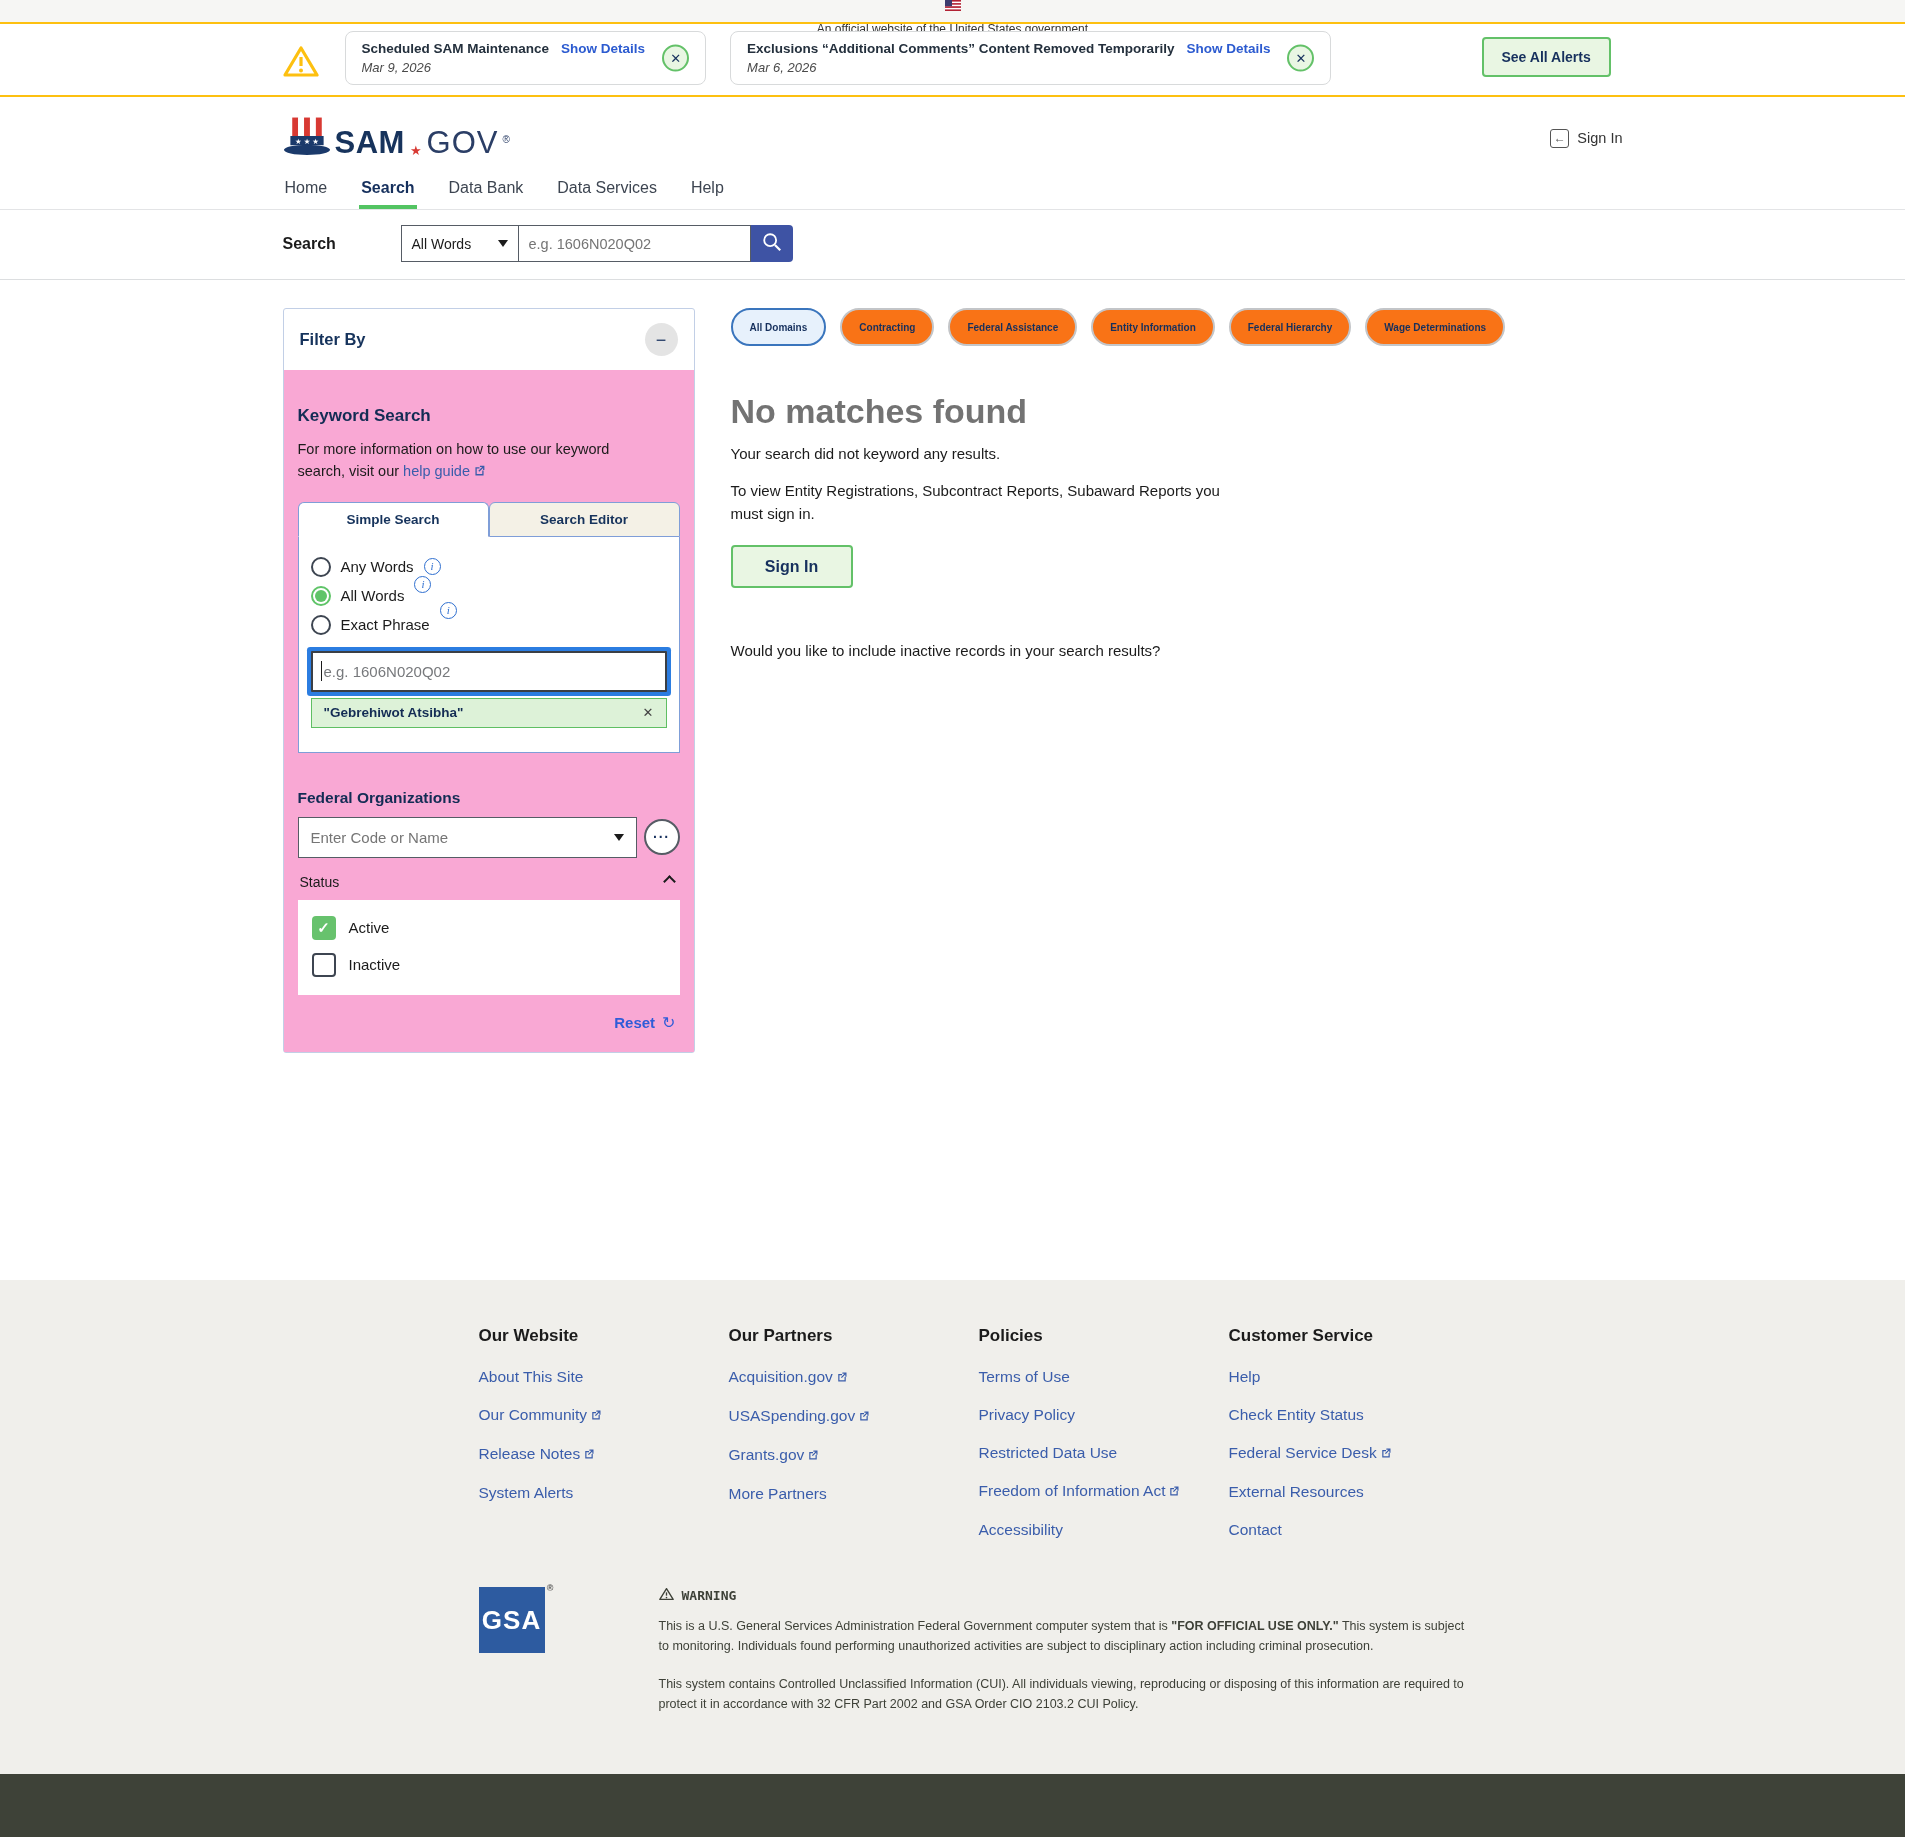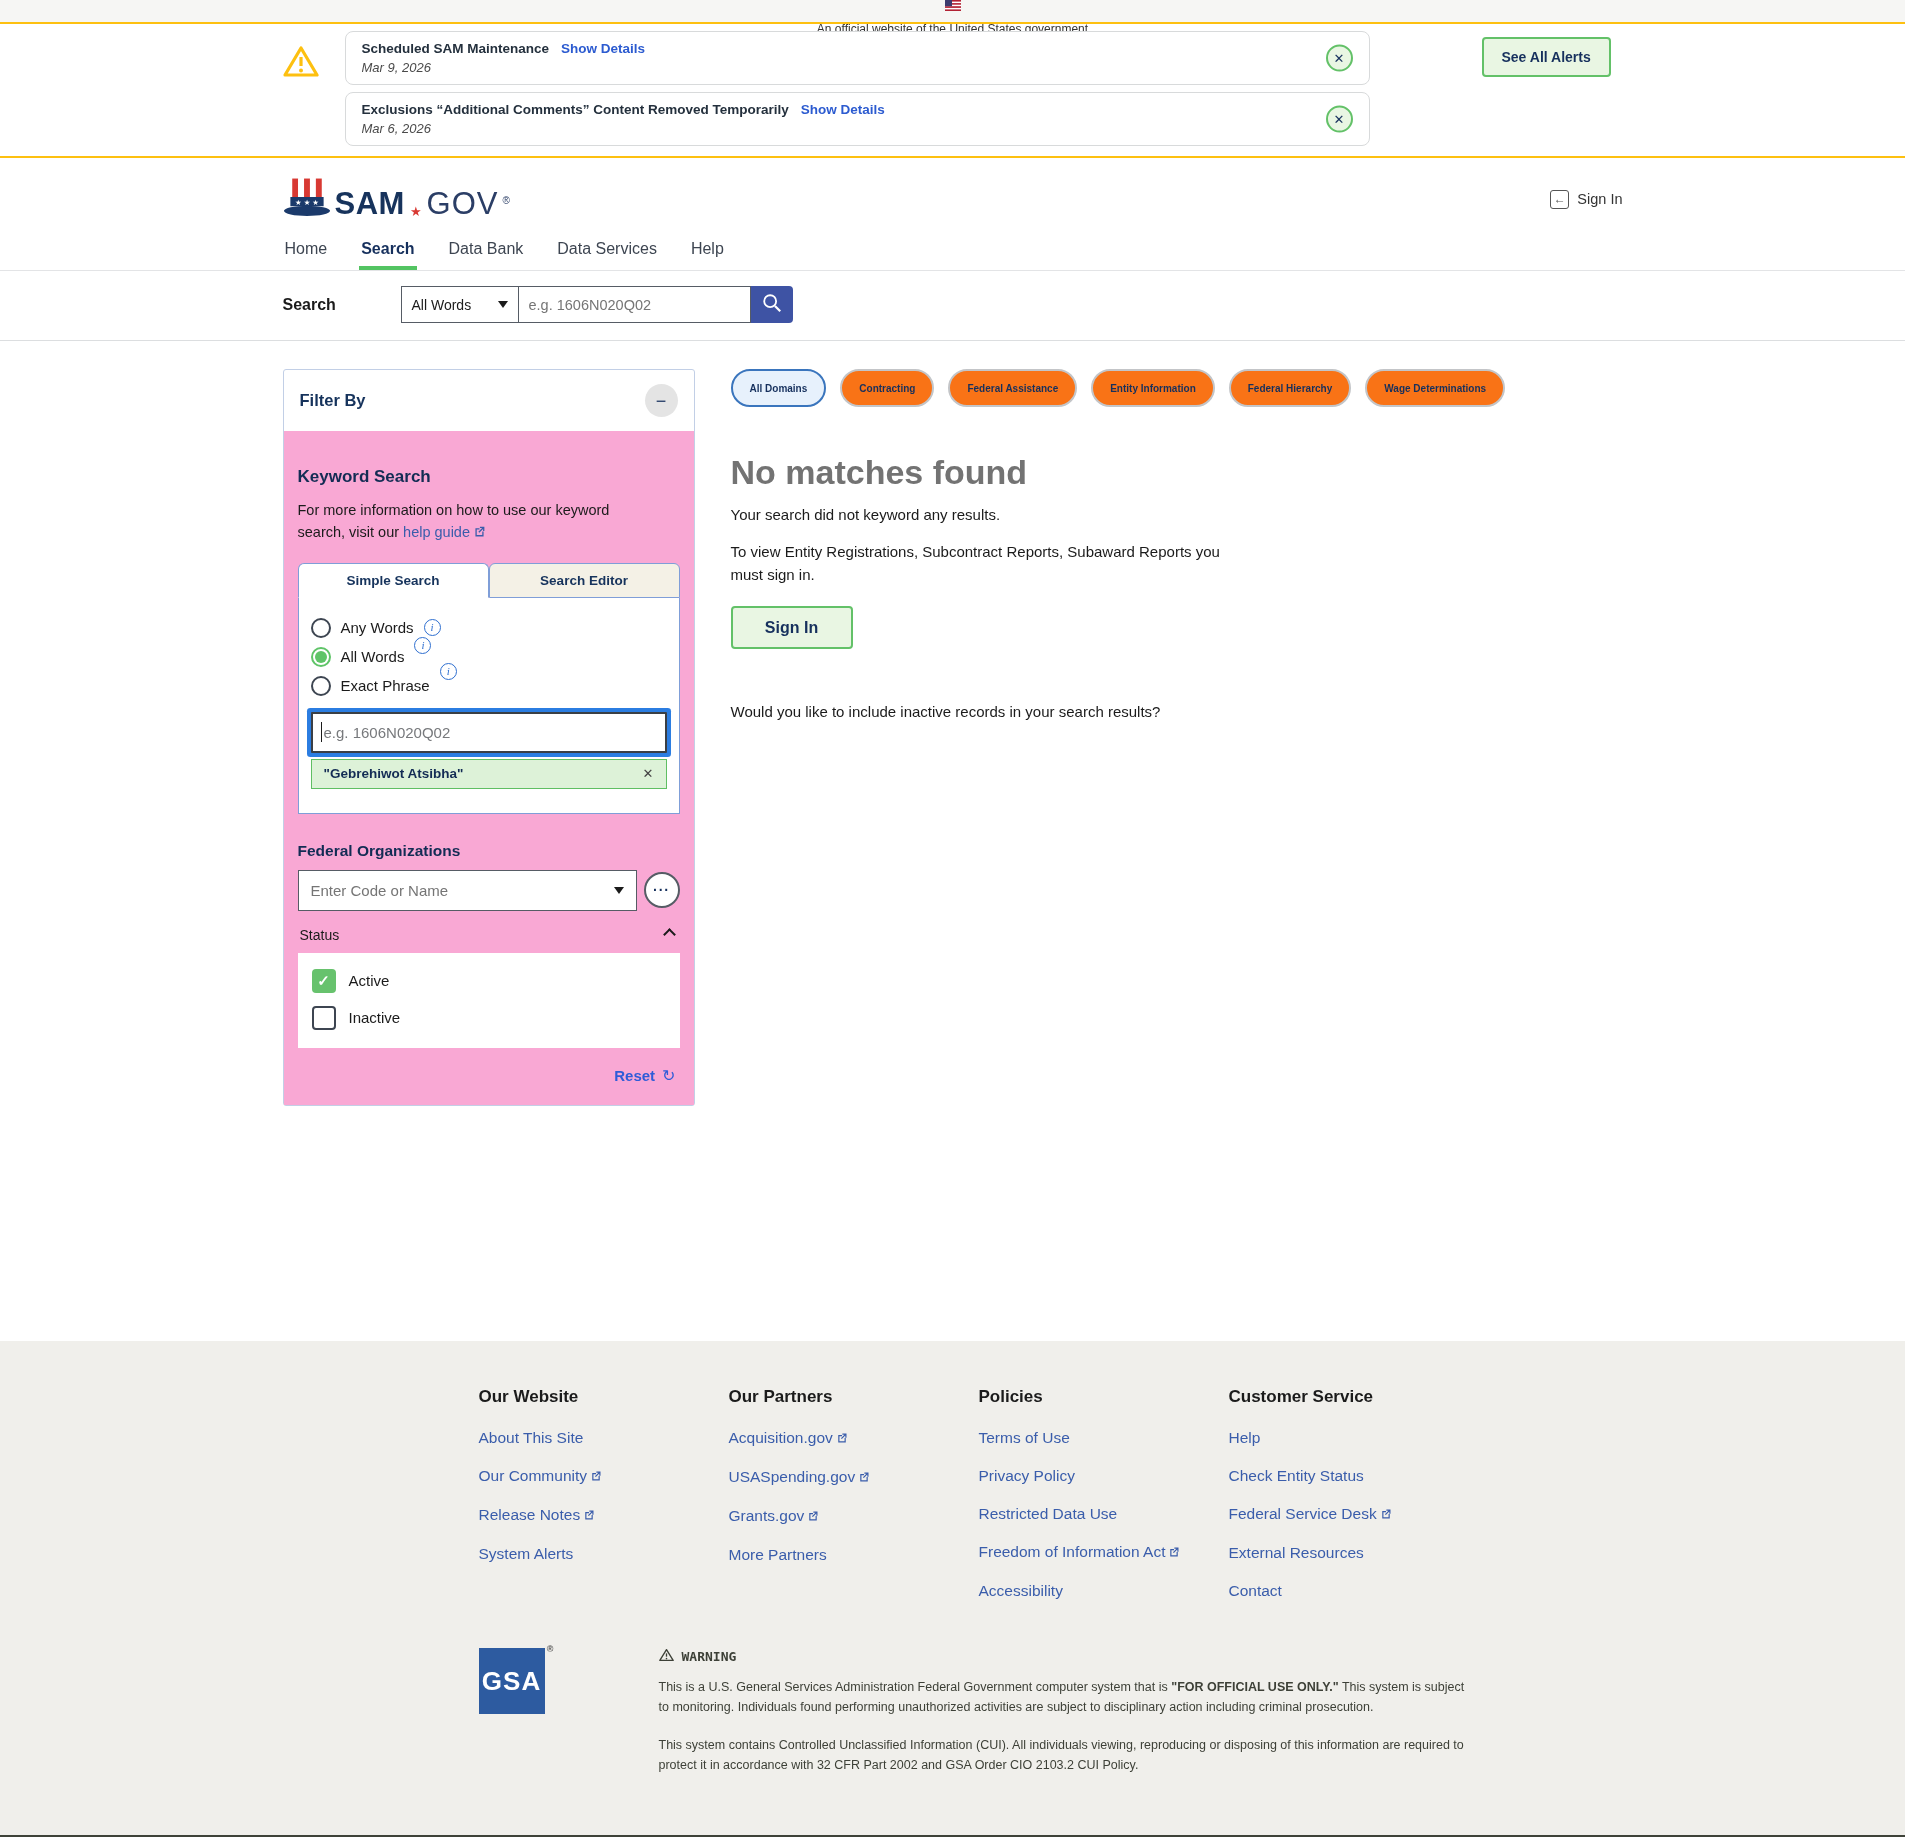--- a/index.html
+++ b/index.html
@@ -9,21 +9,21 @@
   
   .gov-banner { background:#f6f6f4; border-bottom:2px solid #fdc010; height:24px; font-size:12px; color:#333; }
   .gov-banner .container { display:flex; align-items:center; gap:8px; height:22px;flex-direction:column; }
   .gov-banner a { color:#444; text-decoration:underline; }
   .gov-banner .chev { font-size:9px; color:#4a77b4; }
 
   
   .alert-section { background:#fff; border-bottom:2px solid #fdc010; padding:7px 0 10px; }
   .alert-flex { display:flex; align-items:flex-start; }
   .alert-icon-col { width:62px; padding-top:14px; }
-  .alert-stack { width:1025px; display:flex; flex-direction:column; gap:7px; }
+  .alert-stack { width:1025px; display:flex; flex-direction:row; gap:24px; }
   .alert-box { position:relative; background:#fff; border:1px solid #d8dadb; border-radius:8px; padding:9px 60px 9px 16px; min-height:47px; }
   .alert-title-row { display:flex; gap:12px; align-items:baseline; }
   .alert-title { font-weight:bold; font-size:13.5px; color:#24303d; }
   .alert-link { font-weight:bold; font-size:13.5px; color:#2c5bd0; text-decoration:none; }
   .alert-date { font-style:italic; font-size:13px; color:#4a4a4a; margin-top:4px; }
   .alert-close { position:absolute; right:16px; top:50%; transform:translateY(-50%); width:27px; height:27px; border-radius:50%;
                  background:#e9f6e3; border:2px solid #63c168; color:#16305d; font-size:13px; line-height:23px; text-align:center; cursor:pointer; }
   .see-all-wrap { margin-left:112px; padding-top:6px; }
   .see-all-btn { background:#e9f6e3; border:2px solid #63c168; border-radius:4px; color:#16305d; font-weight:bold; font-size:14px; padding:10px 18px; cursor:pointer; font-family:inherit; }
 
@@ -81,21 +81,21 @@
   .radio-label { font-size:15px; color:#1b1b1b; }
   .info-ico { width:17px; height:17px; border-radius:50%; border:1.5px solid #2f6fd0; color:#2f6fd0; font-size:11px; font-style:italic; font-family:"Liberation Serif", serif; text-align:center; line-height:15px; cursor:pointer; }
   .raise1 { transform:translateY(-11px); }
   .raise2 { transform:translateY(-14px); }
   .kw-input { margin-top:16px; height:41px; border:2px solid #3a3f45; box-shadow:0 0 0 4px #2b7de1; border-radius:1px; display:flex; align-items:center; padding:0 8px; background:#fff; cursor:text; }
   .caret { width:1px; height:20px; background:#1b1b1b; margin-right:2px; }
   .kw-placeholder { color:#77797c; font-size:15px; }
   .chip { margin-top:6px; background:#ddf2d8; border:1px solid #5fbf63; height:30px; display:flex; align-items:center; justify-content:space-between; padding:0 12px; }
   .chip-text { font-weight:bold; font-size:13.5px; color:#132c54; }
   .chip-x { color:#444; font-size:13px; cursor:pointer; }
-  .fedorg-heading { font-weight:bold; font-size:15.5px; color:#132c54; margin:28px 0 10px; }
+  .fedorg-heading { font-weight:bold; font-size:15.5px; color:#132c54; margin:36px 0 10px; }
   .fedorg-row { display:flex; align-items:center; gap:7px; }
   .fedorg-combo { flex:1; height:41px; background:#fff; border:1px solid #565c65; display:flex; align-items:center; justify-content:space-between; padding:0 12px; cursor:pointer; }
   .fedorg-ph { color:#757575; font-size:15px; }
   .more-btn { width:36px; height:36px; border-radius:50%; background:#fff; border:2px solid #565c65; font-weight:bold; color:#16305d; font-size:14px; letter-spacing:1px; cursor:pointer; line-height:1; }
   .status-row { display:flex; align-items:center; justify-content:space-between; margin:16px 2px 10px; }
   .status-label { font-size:14px; color:#1b1b1b; }
   .chev-up { width:9px; height:9px; border-top:2px solid #1b1b1b; border-right:2px solid #1b1b1b; transform:rotate(-45deg); margin-right:4px; cursor:pointer; }
   .status-box { background:#fff; padding:16px 14px; }
   .check-row { display:flex; align-items:center; gap:13px; margin-bottom:13px; }
   .check-row:last-child { margin-bottom:2px; }

